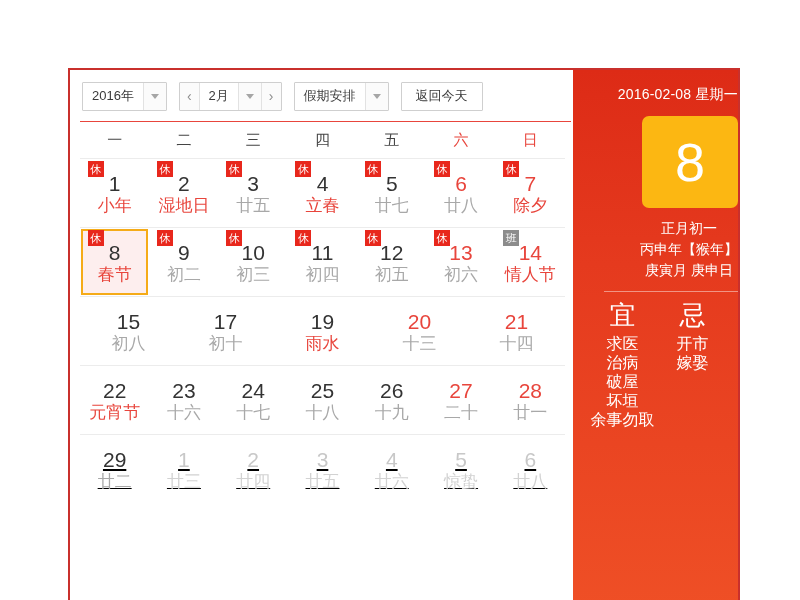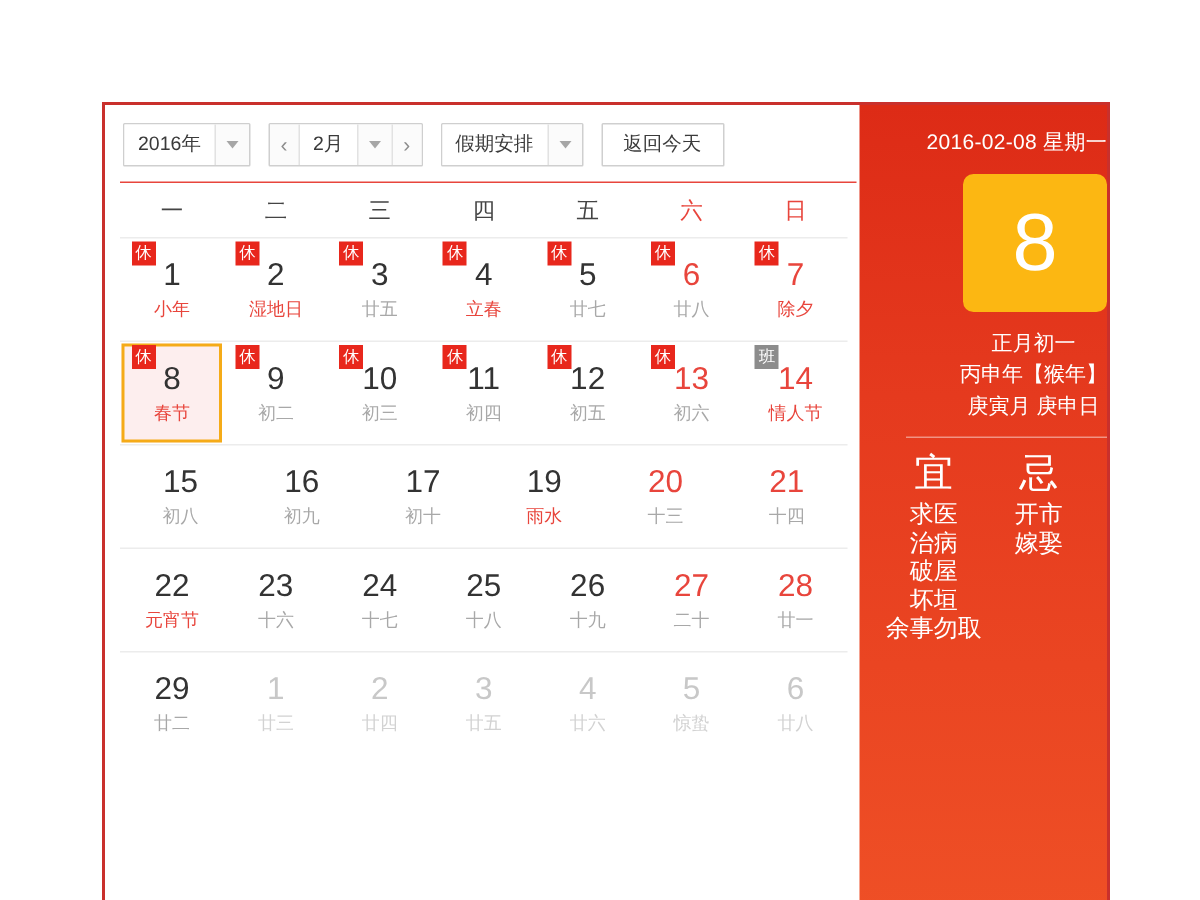--- a/index.html
+++ b/index.html
@@ -134,41 +134,41 @@
   .grid {
     flex: 1;
     padding: 0 8px 0 10px;
     box-sizing: border-box;
   }
   .week-row {
     display: flex;
     height: 68px;
     border-top: 1px solid #ececec;
   }
-  .week-row:last-child { border-bottom: none; }
+  .week-row:last-child { border-bottom: none; text-decoration: underline; }
 
   .daycell {
     flex: 1;
     position: relative;
     box-sizing: border-box;
     display: flex;
     flex-direction: column;
     align-items: center;
     justify-content: center;
     border: 2px solid transparent;
     margin: 1px 1px;
   }
   .daycell .dnum {
     font-size: 21px;
     line-height: 24px;
     color: #333333;
     font-weight: normal;
   }
   .daycell .dsub {
-    font-size: 12px;
+    font-size: 17px;
     line-height: 16px;
     color: #a8a8a8;
     margin-top: 2px;
   }
   .daycell.red .dnum { color: #e8453c; }
   .daycell.redsub .dsub { color: #e8453c; }
   .daycell.dim .dnum { color: #c8c8c8; }
   .daycell.dim .dsub { color: #d2d2d2; }
 
   .daycell.selected {
@@ -380,24 +380,20 @@
             <div class="dnum">14</div>
             <div class="dsub">情人节</div>
           </div>
         </div>
         <div class="week-row">
           <div class="daycell">
             <div class="dnum">15</div>
             <div class="dsub">初八</div>
           </div>
           <div class="daycell">
-            <div class="dnum">16</div>
-            <div class="dsub">初九</div>
-          </div>
-          <div class="daycell">
             <div class="dnum">17</div>
             <div class="dsub">初十</div>
           </div>
           <div class="daycell redsub">
             <div class="dnum">19</div>
             <div class="dsub">雨水</div>
           </div>
           <div class="daycell red">
             <div class="dnum">20</div>
             <div class="dsub">十三</div>

